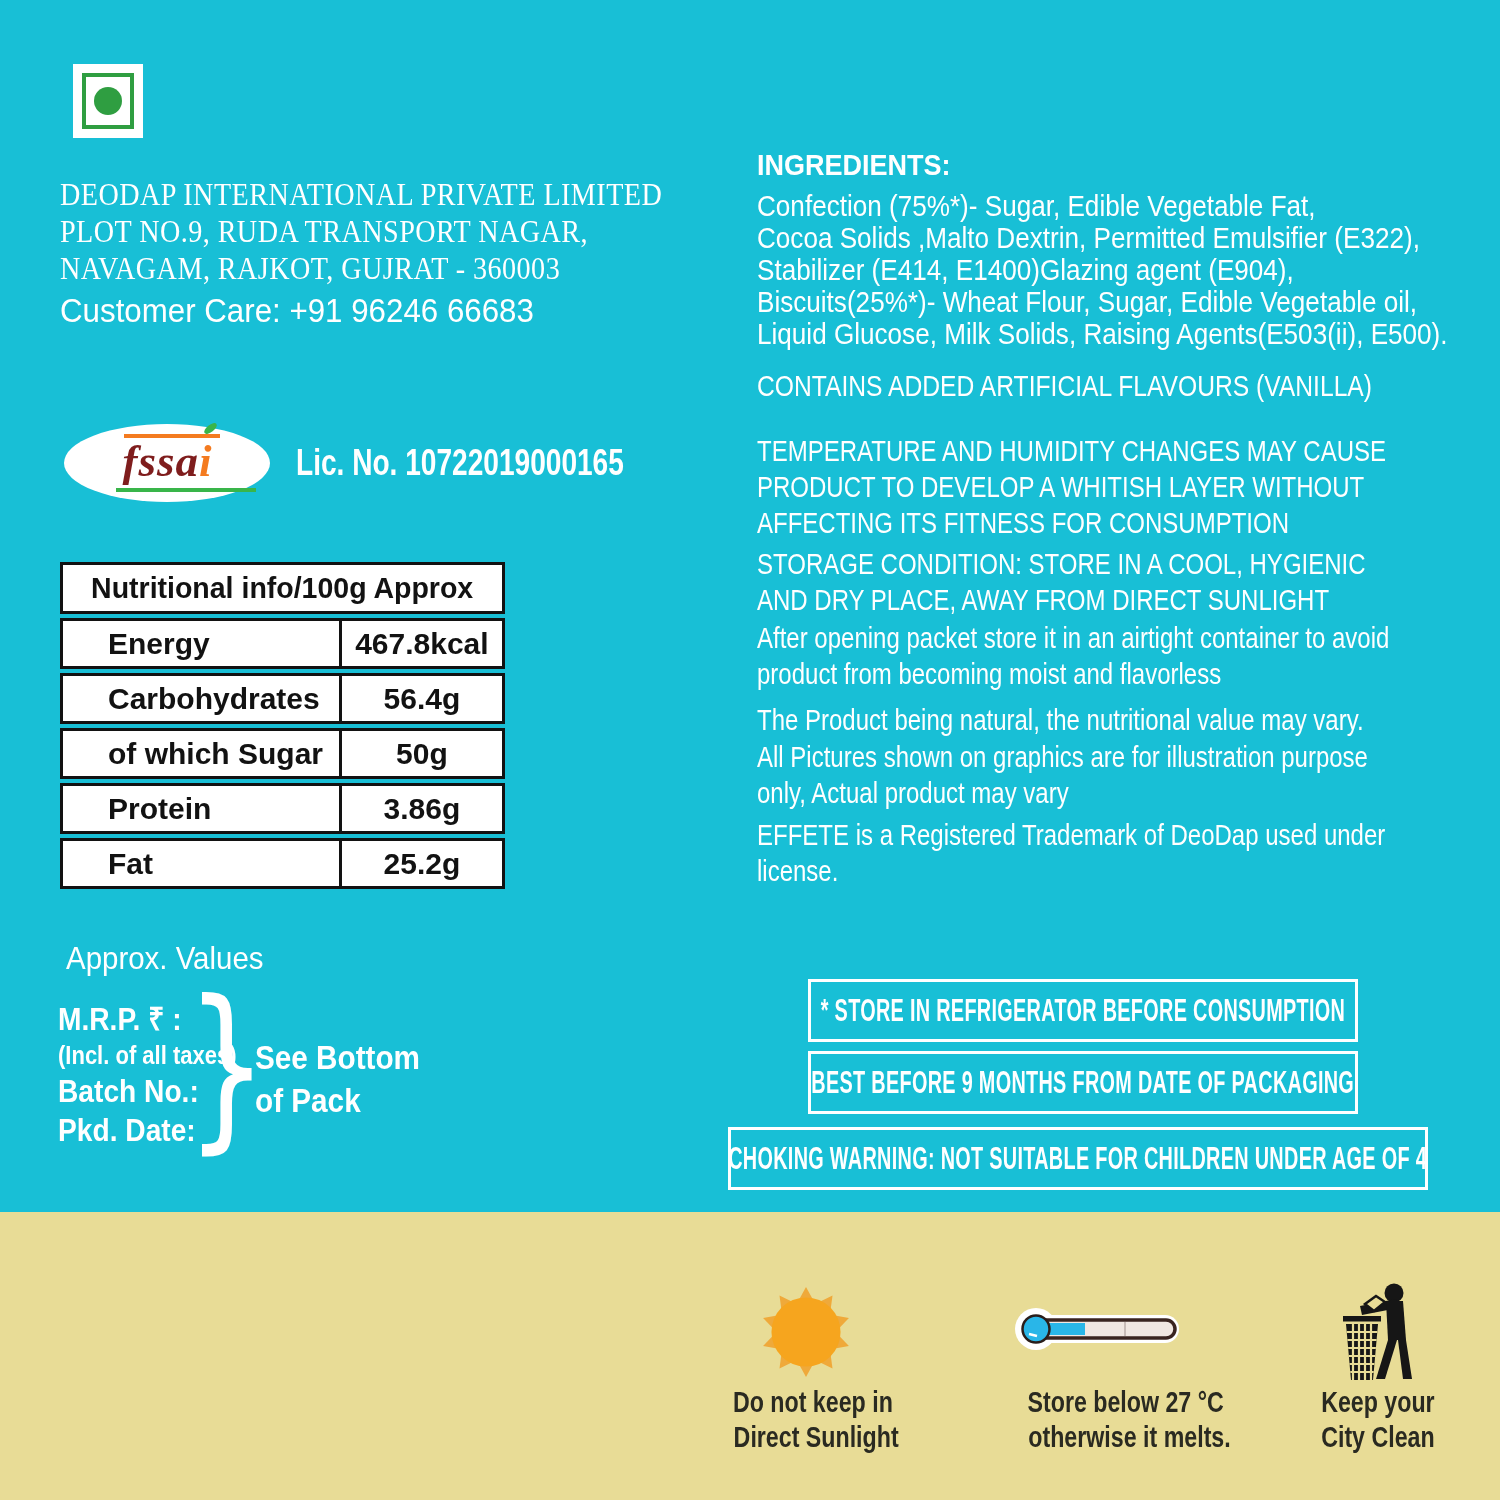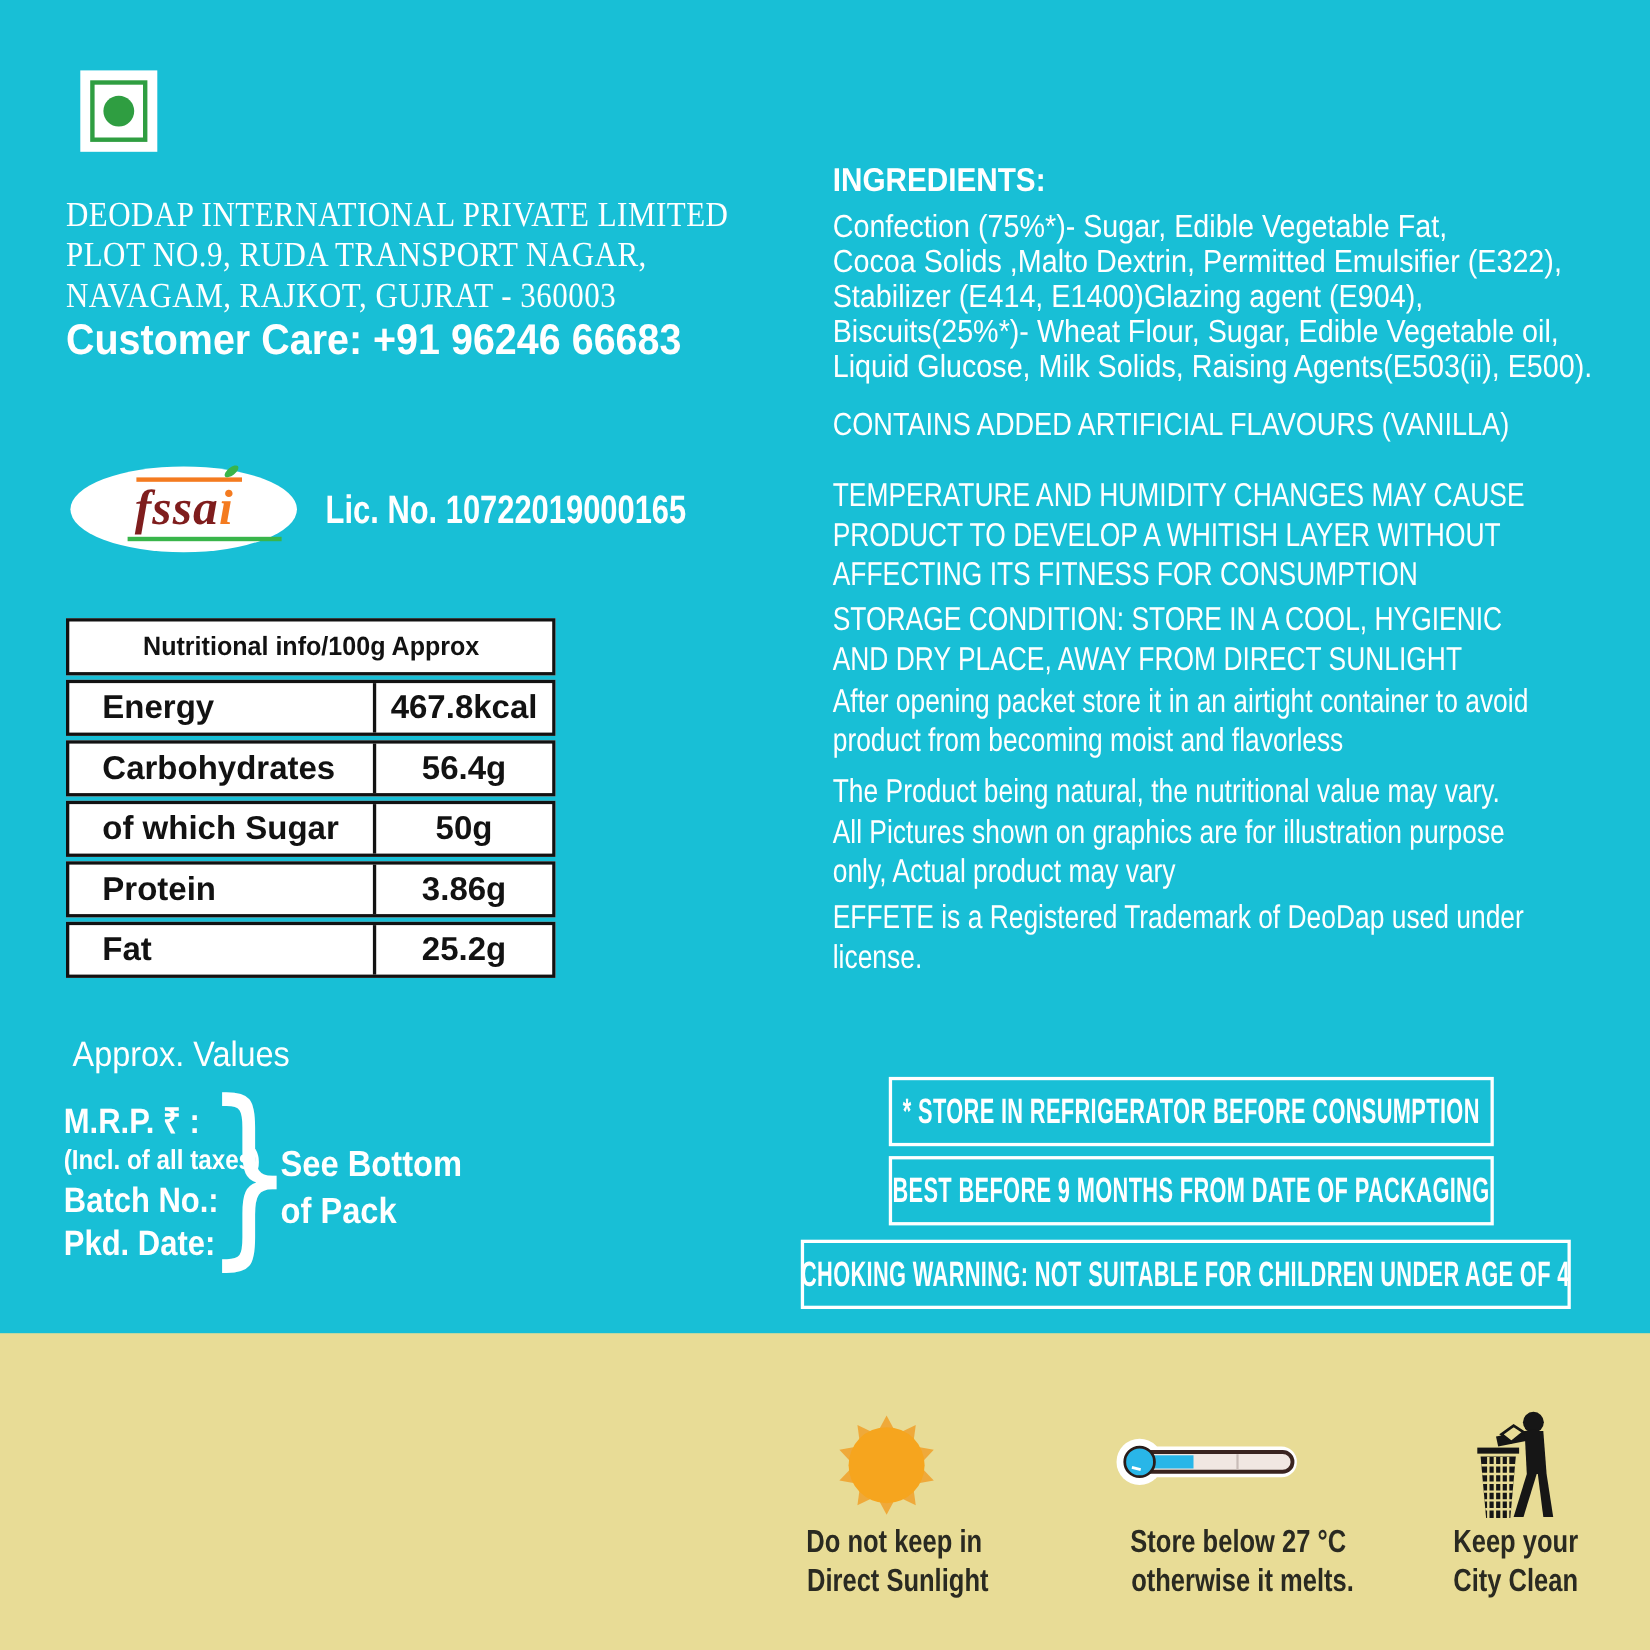--- a/index.html
+++ b/index.html
@@ -16,40 +16,40 @@
 
   
   .veg{position:absolute;left:73px;top:64px;width:70px;height:74px;background:#fff;
        display:flex;align-items:center;justify-content:center;}
   .veg-in{width:44px;height:48px;border:4px solid #2f9e41;display:flex;align-items:center;justify-content:center;}
   .veg-dot{width:28px;height:28px;border-radius:50%;background:#2f9e41;}
 
   
   .company{position:absolute;left:60px;top:176px;}
   .serifline{font-family:"Liberation Serif",serif;font-size:32px;line-height:37px;letter-spacing:.5px;}
-  .ccline{font-size:39px;font-weight:bold;line-height:46px;}
+  .ccline{font-size:34px;font-weight:normal;line-height:46px;}
   .ccline:first-of-type{margin-top:6px;}
 
   
   .fssai-row{position:absolute;left:64px;top:424px;display:flex;align-items:center;}
   .fssai-e{width:206px;height:78px;background:#fff;border-radius:50%;display:flex;align-items:center;justify-content:center;}
   .fssai-word{position:relative;line-height:1;padding:2px 2px 6px 2px;}
   .fssa{font-family:"Liberation Serif",serif;font-style:italic;font-weight:bold;font-size:45px;color:#7f1d1d;letter-spacing:1px;}
   .fsi{font-family:"Liberation Serif",serif;font-style:italic;font-weight:bold;font-size:45px;color:#f47b20;}
   .bar-t{position:absolute;left:4px;top:-3px;width:96px;height:4px;background:#f47b20;}
   .bar-b{position:absolute;left:-4px;bottom:-2px;width:140px;height:4px;background:#39b54a;}
   .leaf{position:absolute;right:-4px;top:-12px;width:15px;height:7px;background:#39b54a;border-radius:50%;transform:rotate(-38deg);}
   .lic{margin-left:26px;font-size:36px;font-weight:bold;}
 
   
   .ntable{position:absolute;left:60px;top:562px;width:445px;color:#121212;}
   .t-head{height:46px;border:3px solid #121212;background:#fff;display:flex;align-items:center;justify-content:center;
-          font-size:24px;font-weight:bold;}
+          font-size:30px;font-weight:bold;}
   .t-row{margin-top:4px;height:45px;border:3px solid #121212;background:#fff;display:flex;font-size:30px;font-weight:bold;}
-  .t-label{flex:0 0 63.5%;display:flex;align-items:center;padding-left:30px;box-sizing:border-box;border-right:3px solid #121212;}
+  .t-label{flex:0 0 63.5%;display:flex;align-items:center;padding-left:45px;box-sizing:border-box;border-right:3px solid #121212;}
   .t-value{flex:1;display:flex;align-items:center;justify-content:center;}
 
   .approx{position:absolute;left:66px;top:940px;font-size:32px;}
 
   
   .mrp{position:absolute;left:58px;top:1000px;}
   .mrp-l{font-size:32px;font-weight:bold;line-height:39px;}
   .mrp-s{font-size:25px;font-weight:bold;line-height:33px;}
   .brace{position:absolute;left:186px;top:982px;font-family:"DejaVu Sans",sans-serif;font-size:178px;line-height:170px;
          transform:scaleX(.72);transform-origin:left center;}

